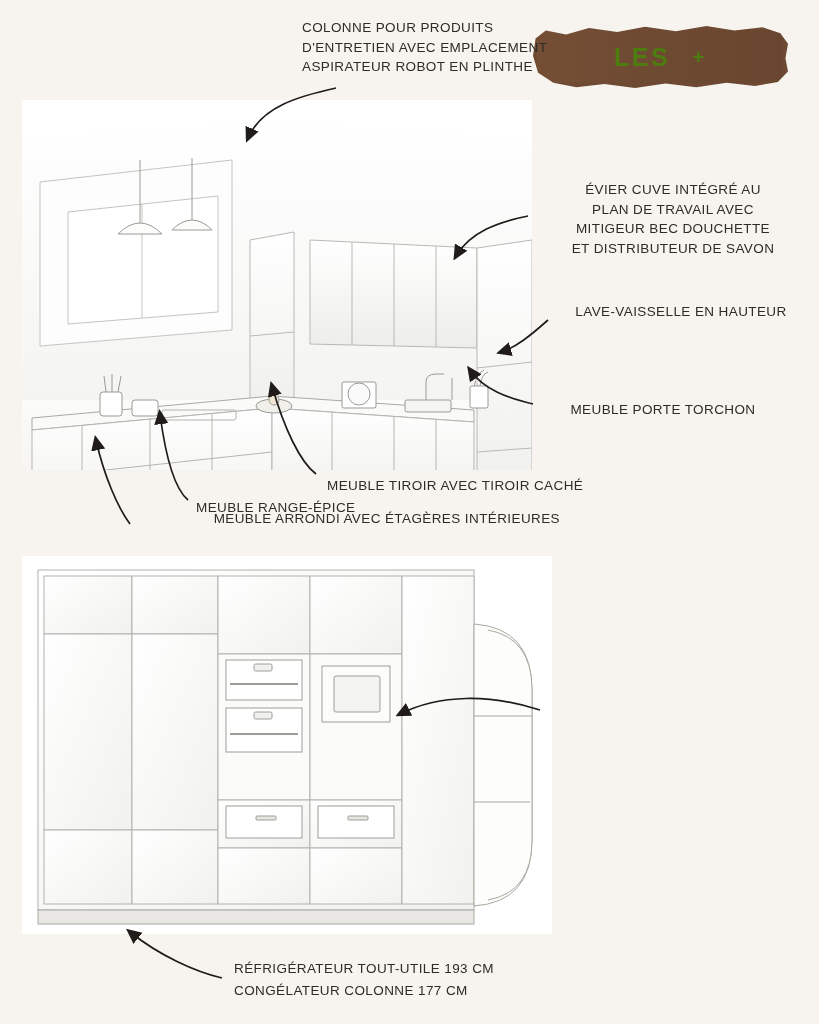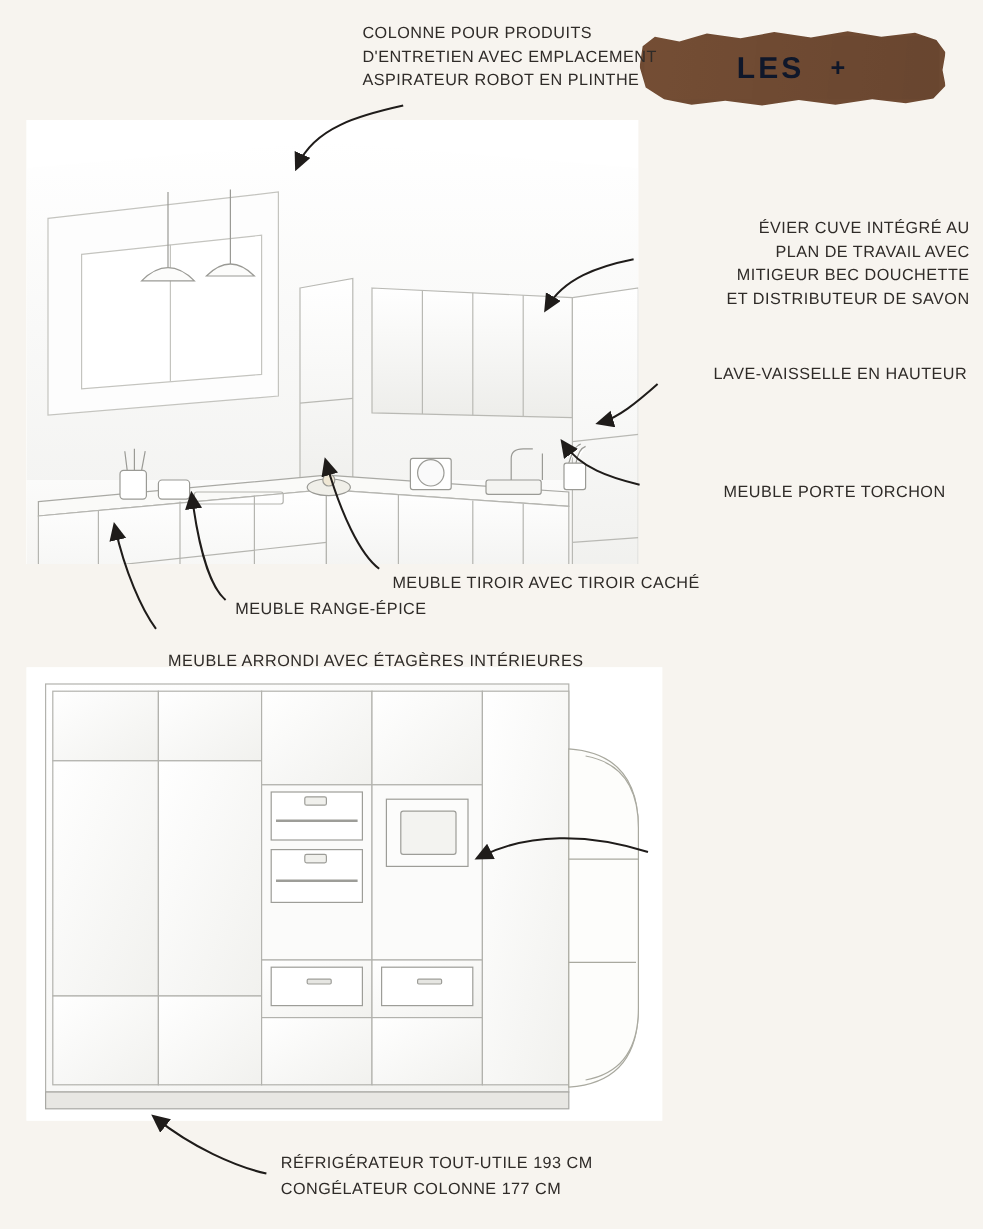--- a/index.html
+++ b/index.html
@@ -14,21 +14,21 @@
     overflow: hidden;
   }
   .annot {
     position: absolute;
     font-size: 13.5px;
     letter-spacing: 0.4px;
     line-height: 1.45;
     color: #2f2b28;
     text-transform: uppercase;
   }
-  .annot.right { text-align: right; }
+  .annot.right { text-align: center; }
 
   
   .badge {
     position: absolute;
     left: 533px; top: 24px;
     width: 255px; height: 66px;
   }
   .badge .brush {
     position: absolute; inset: 0;
     background: #6f4a32;
@@ -46,21 +46,21 @@
     background: linear-gradient(95deg, rgba(255,255,255,0.045), rgba(0,0,0,0.06));
     mix-blend-mode: overlay;
   }
   .badge-text {
     position: absolute;
     inset: 0;
     display: flex;
     align-items: center;
     justify-content: center;
     gap: 22px;
-    color: #0f172a;
+    color: #4d7c0f;
     font-size: 25px;
     font-weight: bold;
     letter-spacing: 2.5px;
   }
   .badge-plus { font-size: 21px; font-weight: bold; }
 
   
   .photo {
     position: absolute;
     background: #ffffff;
@@ -302,21 +302,21 @@
 </div>
 
 <div class="annot" style="left:327px; top:476px; width:300px;">
   <span>MEUBLE TIROIR AVEC TIROIR CACHÉ</span>
 </div>
 
 <div class="annot" style="left:196px; top:498px; width:300px;">
   <span>MEUBLE RANGE-ÉPICE</span>
 </div>
 
-<div class="annot" style="left:140px; top:541px; width:420px;">
+<div class="annot" style="left:140px; top:509px; width:420px;text-align:right;">
   <span>MEUBLE ARRONDI AVEC ÉTAGÈRES INTÉRIEURES</span>
 </div>
 
 <div class="annot" style="left:234px; top:958px; width:330px; line-height:1.6;">
   <span style="white-space:pre-line;">RÉFRIGÉRATEUR TOUT-UTILE 193 CM
 CONGÉLATEUR COLONNE 177 CM</span>
 </div>
 
 <div class="feature-block">
 </div>

